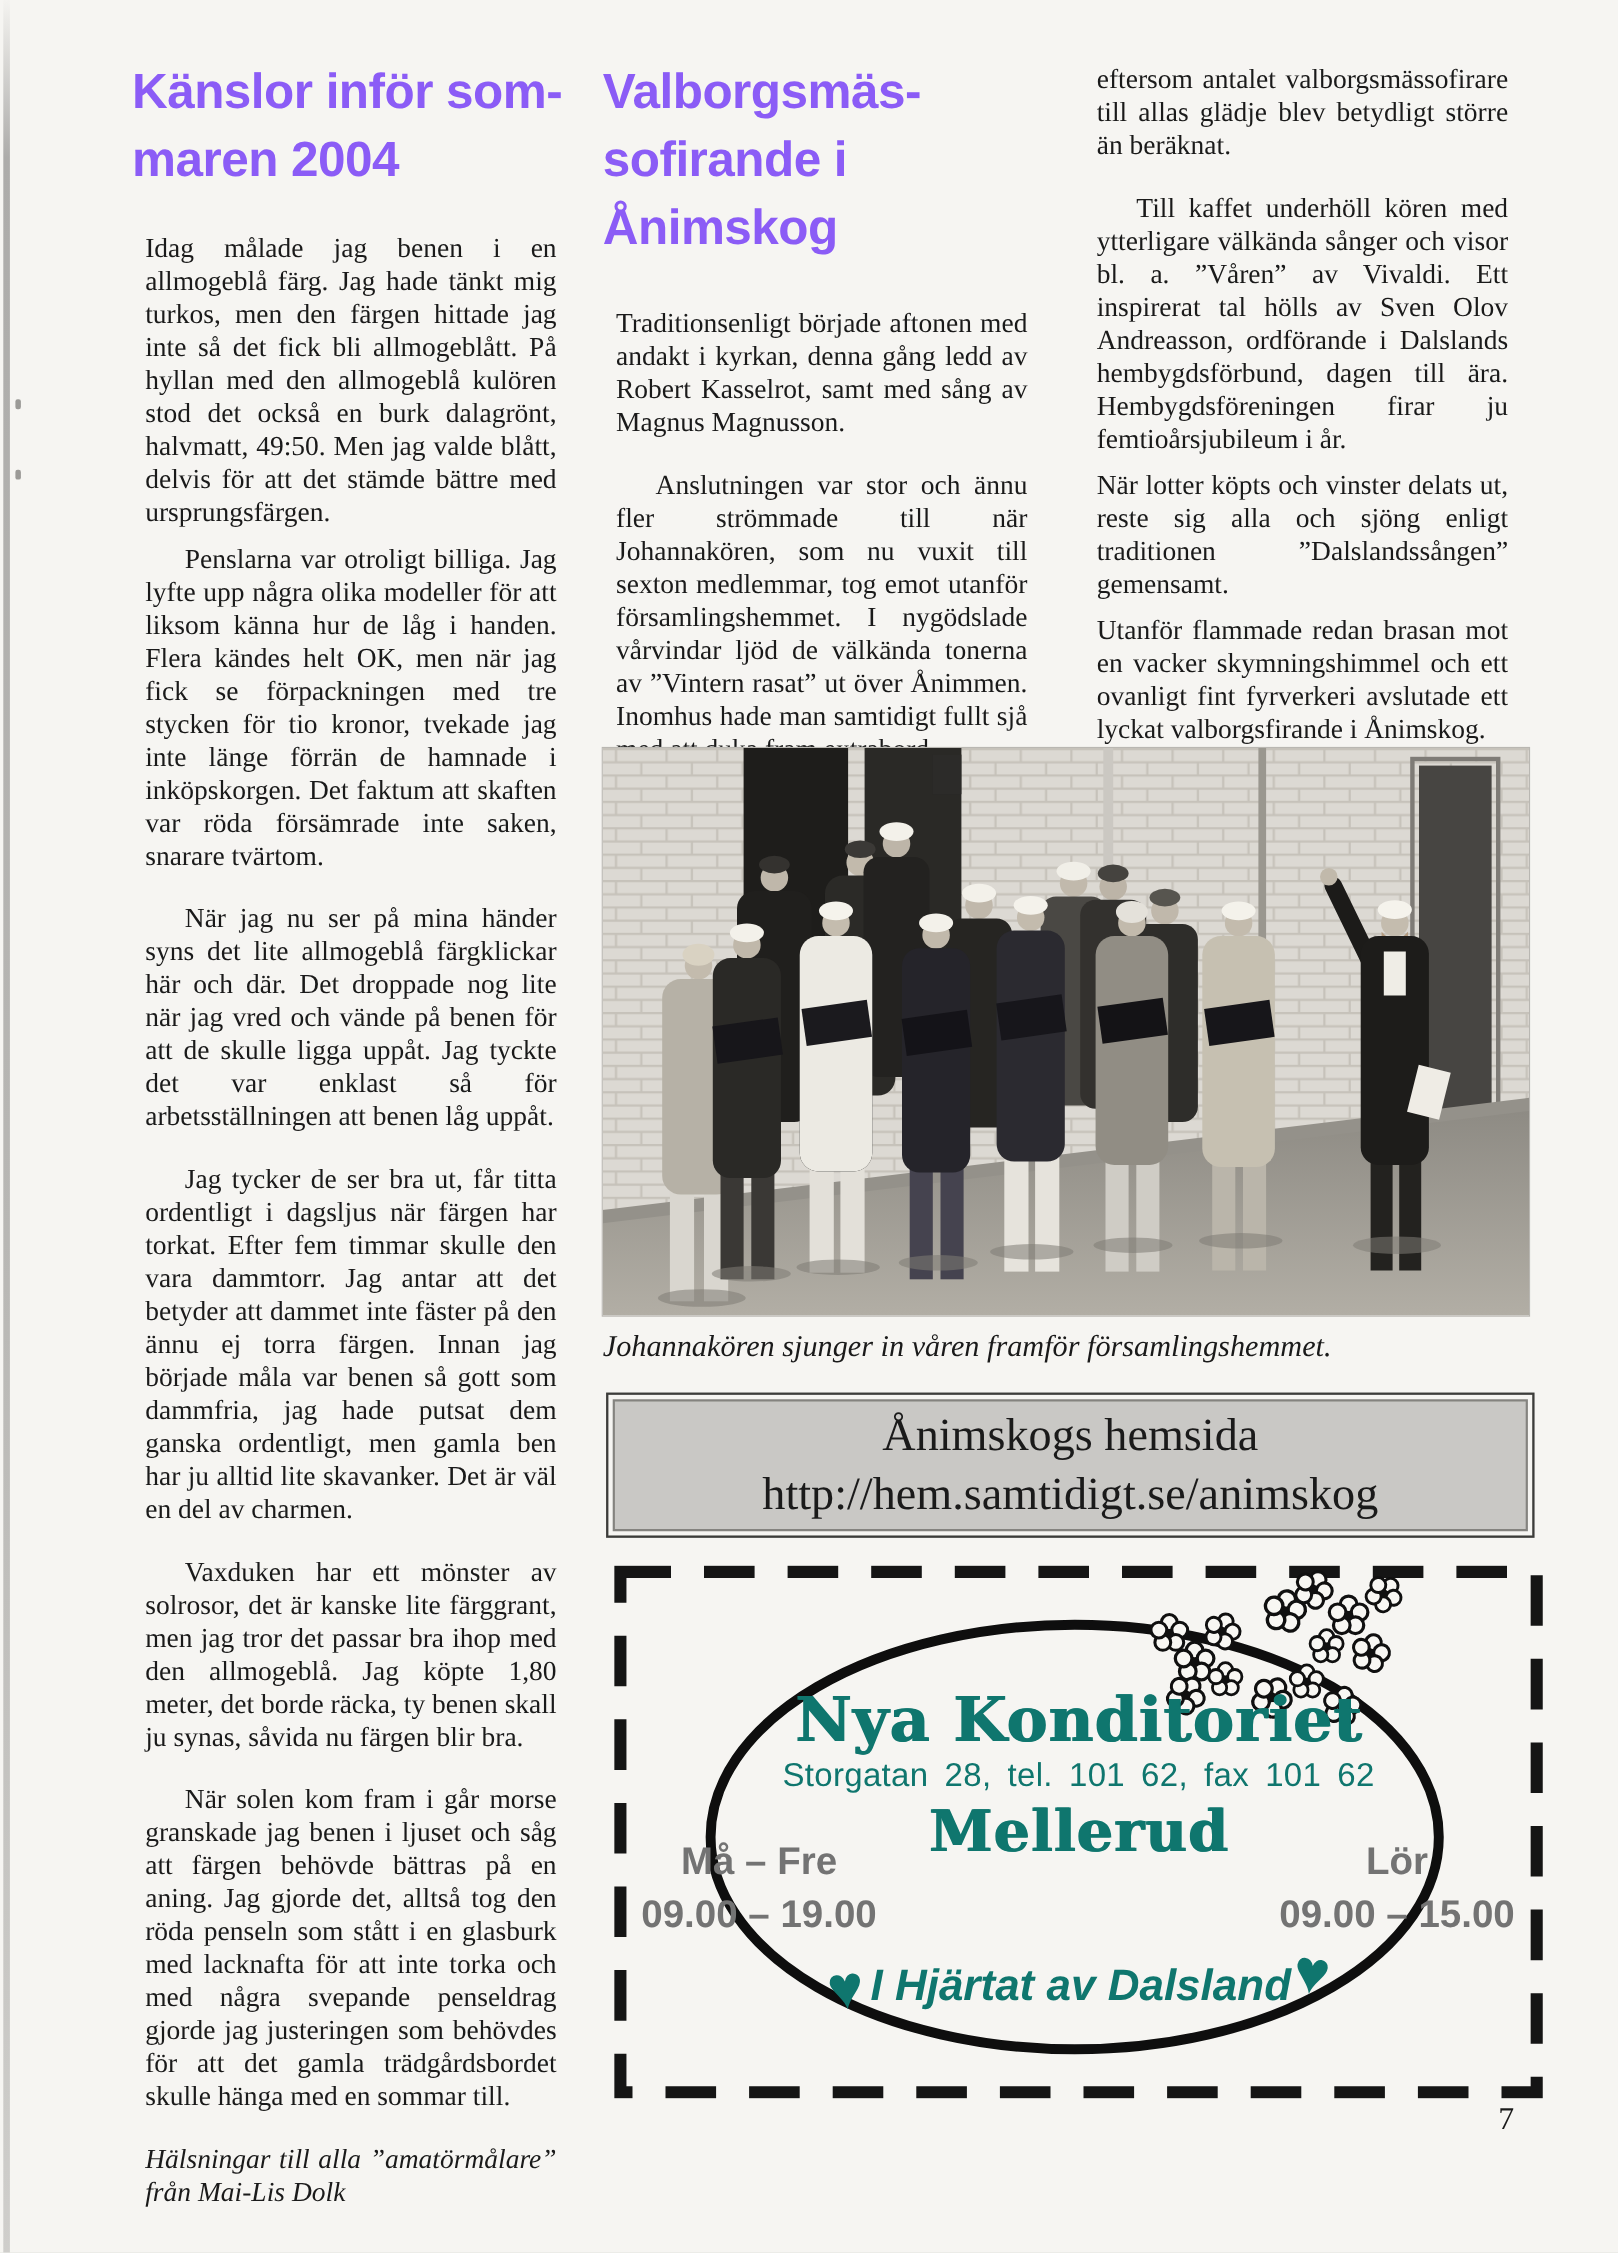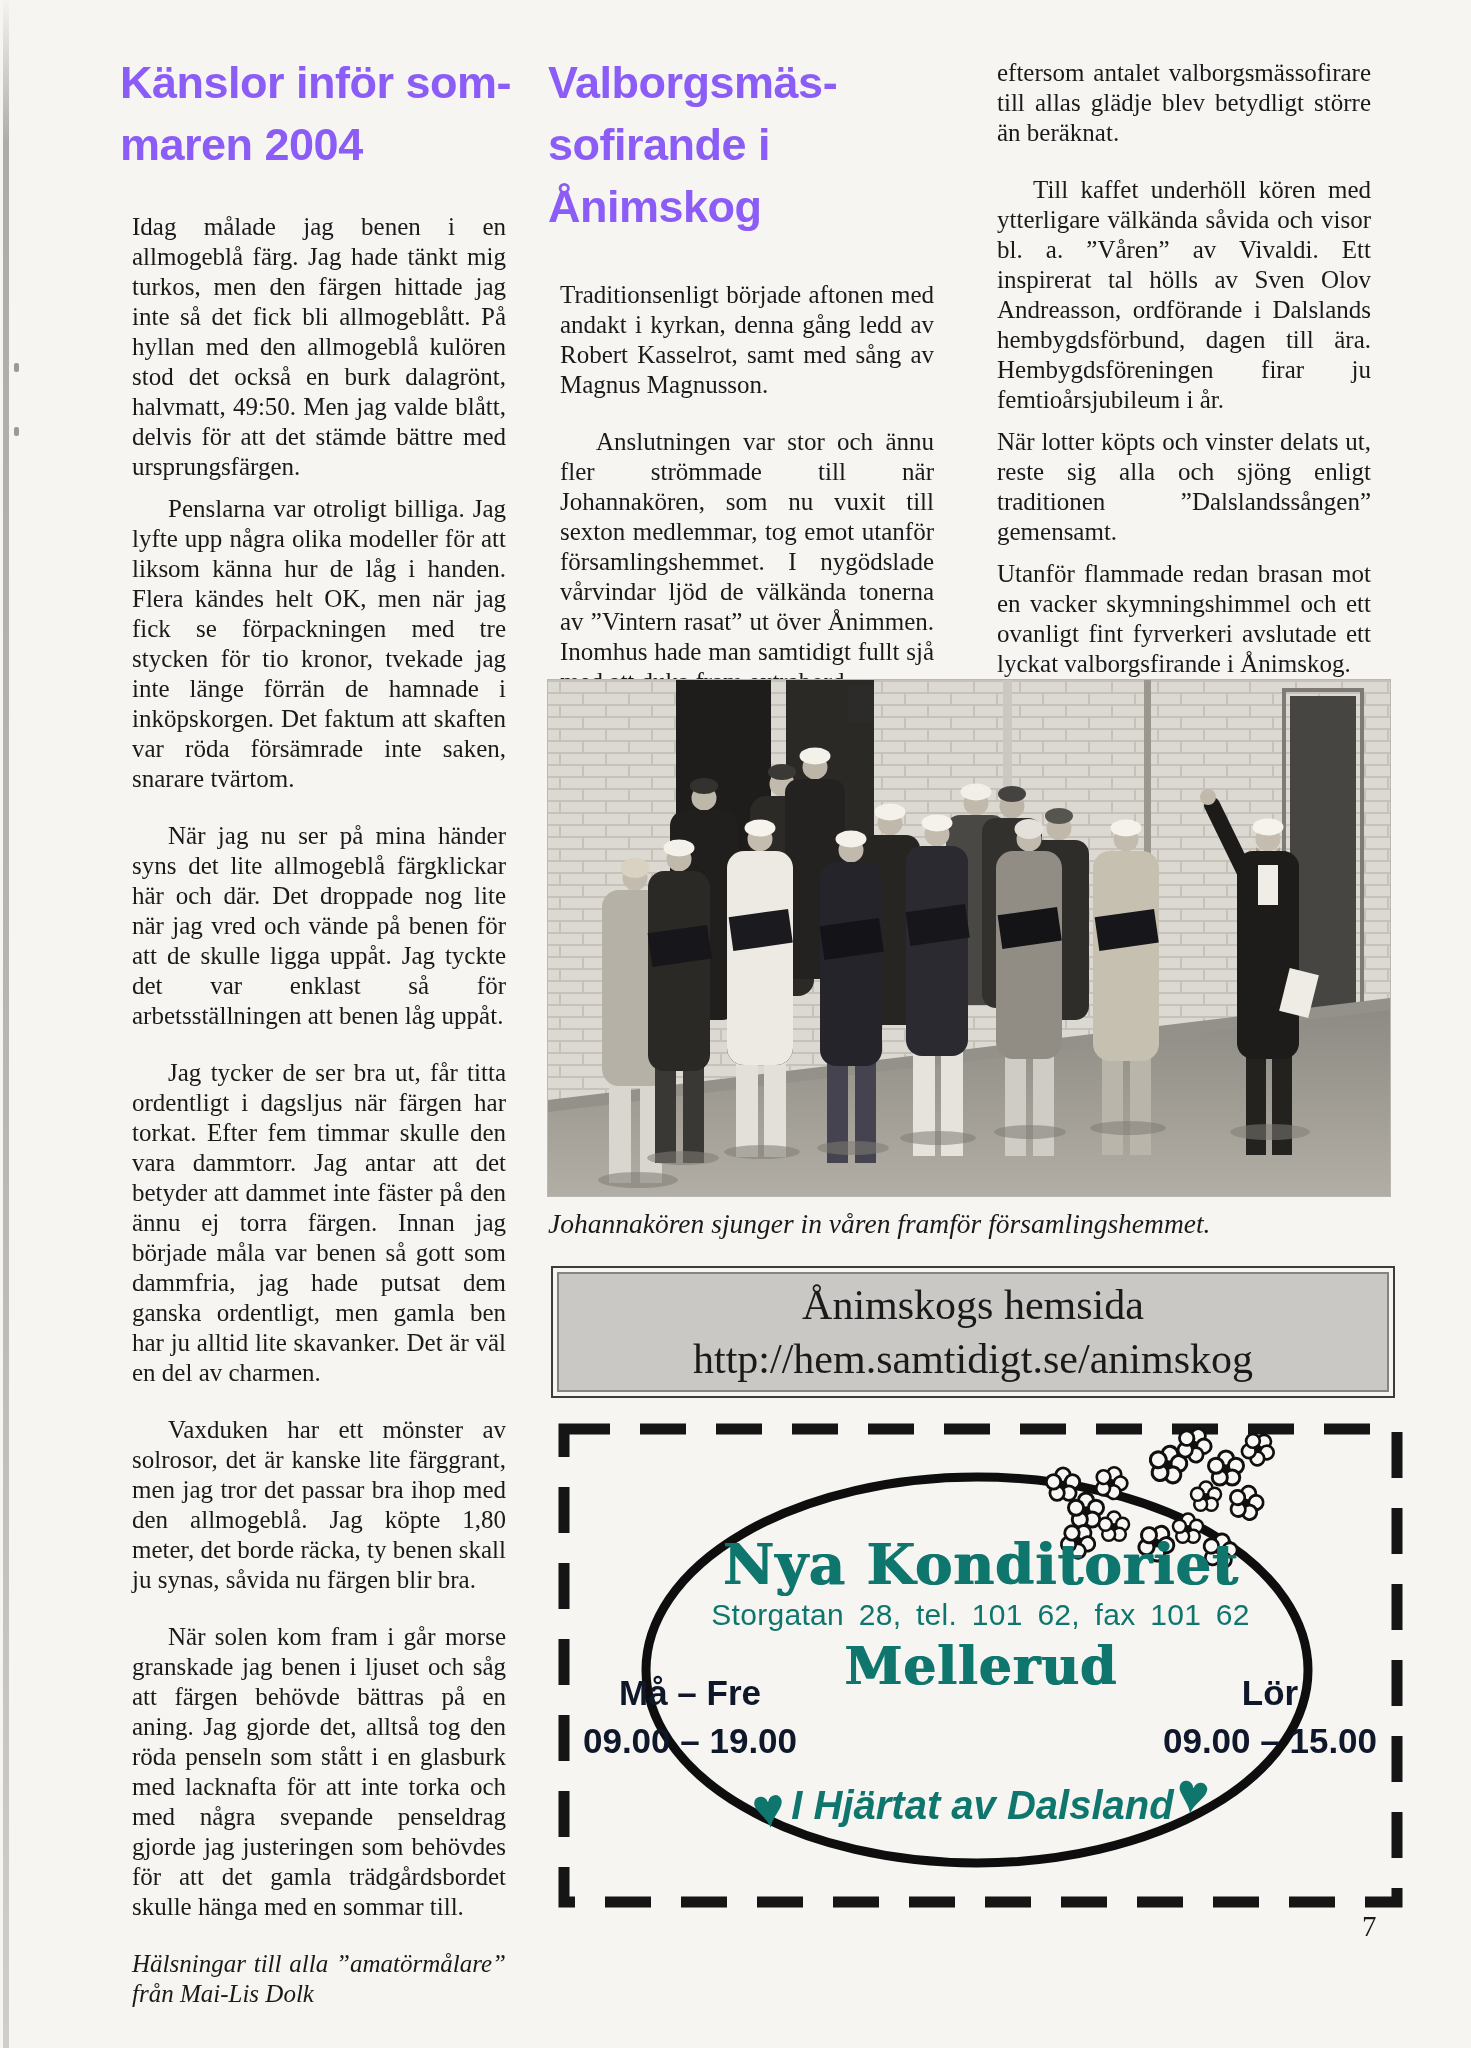--- a/index.html
+++ b/index.html
@@ -50,21 +50,21 @@
   .ad { position:absolute; left:558px; top:1423px; width:845px; height:485px; }
   .ad svg.deco { position:absolute; left:0; top:0; }
   .ad .txt { position:absolute; left:0; right:0; text-align:center; color:#0f766e; }
   .fraktur { font-family:"DejaVu Serif", serif; font-weight:bold;
     letter-spacing:1px; text-shadow:1.3px 0 0 currentColor; }
   .ad-name { top:108px; font-size:56px; }
   .ad-address { top:175px; font-family:"Liberation Sans", sans-serif; font-weight:normal;
     font-size:30px; letter-spacing:0.3px; word-spacing:6px; }
   .ad-city { top:212px; font-size:52px; }
   .hours { position:absolute; width:240px; text-align:center;
-    font-family:"Liberation Sans", sans-serif; font-weight:bold; color:#0f172a; }
+    font-family:"Liberation Sans", sans-serif; font-weight:bold; color:#737373; }
   .hours .lbl { font-size:35px; line-height:44px; }
   .hours .hrs { font-size:35px; line-height:52px; white-space:nowrap; }
   .hours.wk { left:12px; top:248px; }
   .hours.sat { left:592px; top:248px; }
   .slogan { top:360px; font-family:"Liberation Sans", sans-serif;
     font-weight:bold; font-style:italic; font-size:40px; }
   .heart { display:inline-block; font-size:56px; font-style:normal;
     line-height:0; vertical-align:-8px; }
   .heart.hl { transform:rotate(-6deg); margin-right:6px; }
   .heart.hr { transform:rotate(8deg); margin-left:2px; vertical-align:6px; }
@@ -98,21 +98,21 @@
       <div>Valborgsmäs-</div>
       <div>sofirande i</div>
       <div>Ånimskog</div>
     </div>
     <p class="body-start">Traditionsenligt började aftonen med andakt i kyrkan, denna gång ledd av Robert Kasselrot, samt med sång av Magnus Magnusson.</p>
     <p class="ind gap">Anslutningen var stor och ännu fler strömmade till när Johannakören, som nu vuxit till sexton medlemmar, tog emot utanför församlingshemmet. I nygödslade vårvindar ljöd de välkända tonerna av ”Vintern rasat” ut över Ånimmen. Inomhus hade man samtidigt fullt sjå med att duka fram extrabord,</p>
   </div>
 
   <div class="col" id="col3">
     <p>eftersom antalet valborgsmässofirare till allas glädje blev betydligt större än beräknat.</p>
-    <p class="ind gap">Till kaffet underhöll kören med ytterligare välkända såvida och visor bl. a. ”Våren” av Vivaldi. Ett inspirerat tal hölls av Sven Olov Andreasson, ordförande i Dalslands hembygdsförbund, dagen till ära. Hembygdsföreningen firar ju femtioårsjubileum i år.</p>
+    <p class="ind gap">Till kaffet underhöll kören med ytterligare välkända sånger och visor bl. a. ”Våren” av Vivaldi. Ett inspirerat tal hölls av Sven Olov Andreasson, ordförande i Dalslands hembygdsförbund, dagen till ära. Hembygdsföreningen firar ju femtioårsjubileum i år.</p>
     <p>När lotter köpts och vinster delats ut, reste sig alla och sjöng enligt traditionen ”Dalslandssången” gemensamt.</p>
     <p>Utanför flammade redan brasan mot en vacker skymningshimmel och ett ovanligt fint fyrverkeri avslutade ett lyckat valborgsfirande i Ånimskog.</p>
     <p class="me">ME</p>
   </div>
 
   <div class="photo">
     <svg width="842" height="516" viewBox="0 0 842 516" xmlns="http://www.w3.org/2000/svg">
       <defs>
         <pattern id="brick" width="46" height="24" patternUnits="userSpaceOnUse">
           <rect width="46" height="24" fill="#dcd9d3"></rect>

